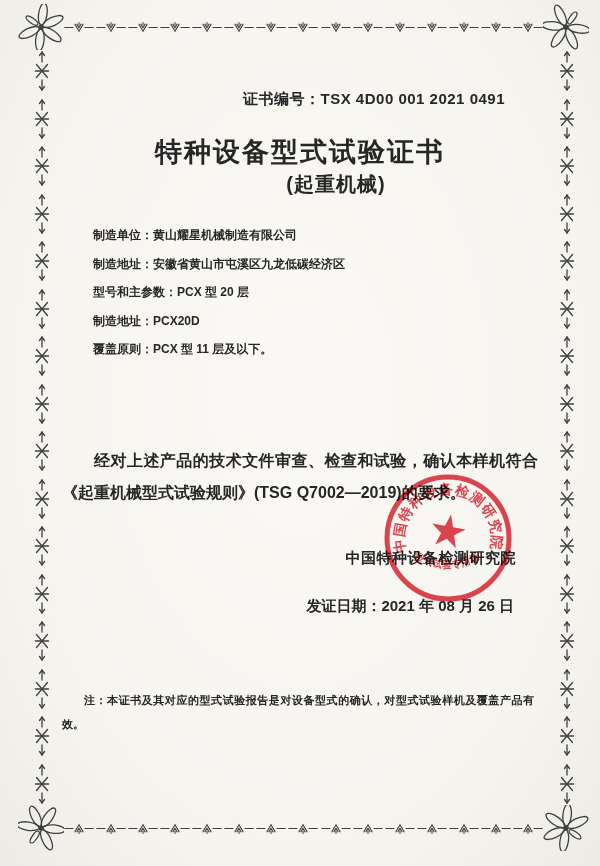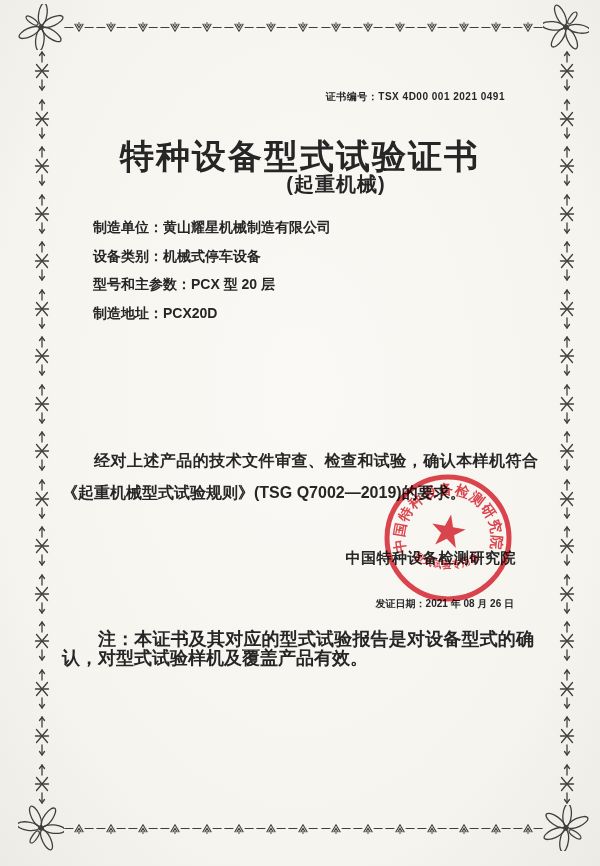--- a/index.html
+++ b/index.html
@@ -17,29 +17,29 @@
   #border-right{left:558px;top:50px;width:17px;height:755px;flex-direction:column;}
   .mh{width:30px;height:15px;}
   .mv{width:16px;height:42px;}
   .corner{position:absolute;width:46px;height:46px;}
   #corner-tl{left:18px;top:4px;}
   #corner-tr{left:543px;top:4px;transform:rotate(90deg);}
   #corner-br{left:543px;top:805px;transform:rotate(180deg);}
   #corner-bl{left:18px;top:805px;transform:rotate(270deg);}
   .defs{position:absolute;width:0;height:0;overflow:hidden;}
   
-  .cert-no{position:absolute;top:90px;right:95px;font-size:10px;font-weight:600;letter-spacing:.5px;}
-  .title{position:absolute;top:134px;left:0;width:100%;text-align:center;font-size:34px;font-weight:700;letter-spacing:2px;}
+  .cert-no{position:absolute;top:90px;right:95px;font-size:15px;font-weight:600;letter-spacing:.5px;}
+  .title{position:absolute;top:134px;left:0;width:100%;text-align:center;font-size:27px;font-weight:700;letter-spacing:2px;}
   .subtitle{position:absolute;top:171px;left:0;width:100%;text-align:center;font-size:20px;font-weight:600;letter-spacing:1px;margin-left:36px;}
-  .fields{position:absolute;top:213px;left:93px;right:60px;font-size:14px;font-weight:600;}
+  .fields{position:absolute;top:221px;left:93px;right:60px;font-size:12px;font-weight:600;}
   .field-row{line-height:28.6px;white-space:nowrap;}
   .statement{position:absolute;top:445px;left:62px;width:476px;font-size:16px;font-weight:600;line-height:32px;text-indent:2em;text-align:justify;}
   .issuer{position:absolute;top:549px;left:0;right:84px;text-align:right;font-size:15px;font-weight:600;letter-spacing:.5px;}
-  .date-line{position:absolute;top:597px;left:14px;right:86px;text-align:right;font-size:10px;font-weight:600;}
-  .note{position:absolute;top:630px;left:62px;width:472px;font-size:18px;font-weight:600;line-height:19px;text-indent:2em;text-align:justify;}
+  .date-line{position:absolute;top:597px;left:14px;right:86px;text-align:right;font-size:15px;font-weight:600;}
+  .note{position:absolute;top:688px;left:62px;width:472px;font-size:11px;font-weight:600;line-height:24px;text-indent:2em;text-align:justify;}
   
   .seal{position:absolute;left:378px;top:468px;width:140px;height:140px;mix-blend-mode:multiply;opacity:.92;}
   .seal text{font-family:"Liberation Sans","DejaVu Sans",sans-serif;font-weight:700;}
   .ring-text{font-size:14px;letter-spacing:1px;}
   .banner-text{font-size:10.5px;letter-spacing:1px;}
 </style>
 </head>
 <body>
 
 <svg class="defs" aria-hidden="true">
@@ -282,23 +282,24 @@
 
   <div class="cert-no">
     <span>证书编号：</span><span>TSX 4D00 001 2021 0491</span>
   </div>
 
   <div class="title">特种设备型式试验证书</div>
   <div class="subtitle">(起重机械)</div>
 
   <div class="fields">
     <div class="field-row"><span>制造单位：</span><span>黄山耀星机械制造有限公司</span></div>
-    <div class="field-row"><span>设备类别：</span><span>机械式停车设备</span></div>
+    <div class="field-row"><span>制造地址：</span><span>安徽省黄山市屯溪区九龙低碳经济区</span></div>
     <div class="field-row"><span>型号和主参数：</span><span>PCX 型 20 层</span></div>
     <div class="field-row"><span>制造地址：</span><span>PCX20D</span></div>
+    <div class="field-row"><span>覆盖原则：</span><span>PCX 型 11 层及以下。</span></div>
   </div>
 
   <div class="statement">经对上述产品的技术文件审查、检查和试验，确认本样机符合《起重机械型式试验规则》(TSG Q7002—2019)的要求。</div>
 
   <div class="issuer">中国特种设备检测研究院</div>
   <div class="date-line">
     <span>发证日期：</span><span>2021 年 08 月 26 日</span>
   </div>
 
   <div class="note">注：本证书及其对应的型式试验报告是对设备型式的确认，对型式试验样机及覆盖产品有效。</div>

